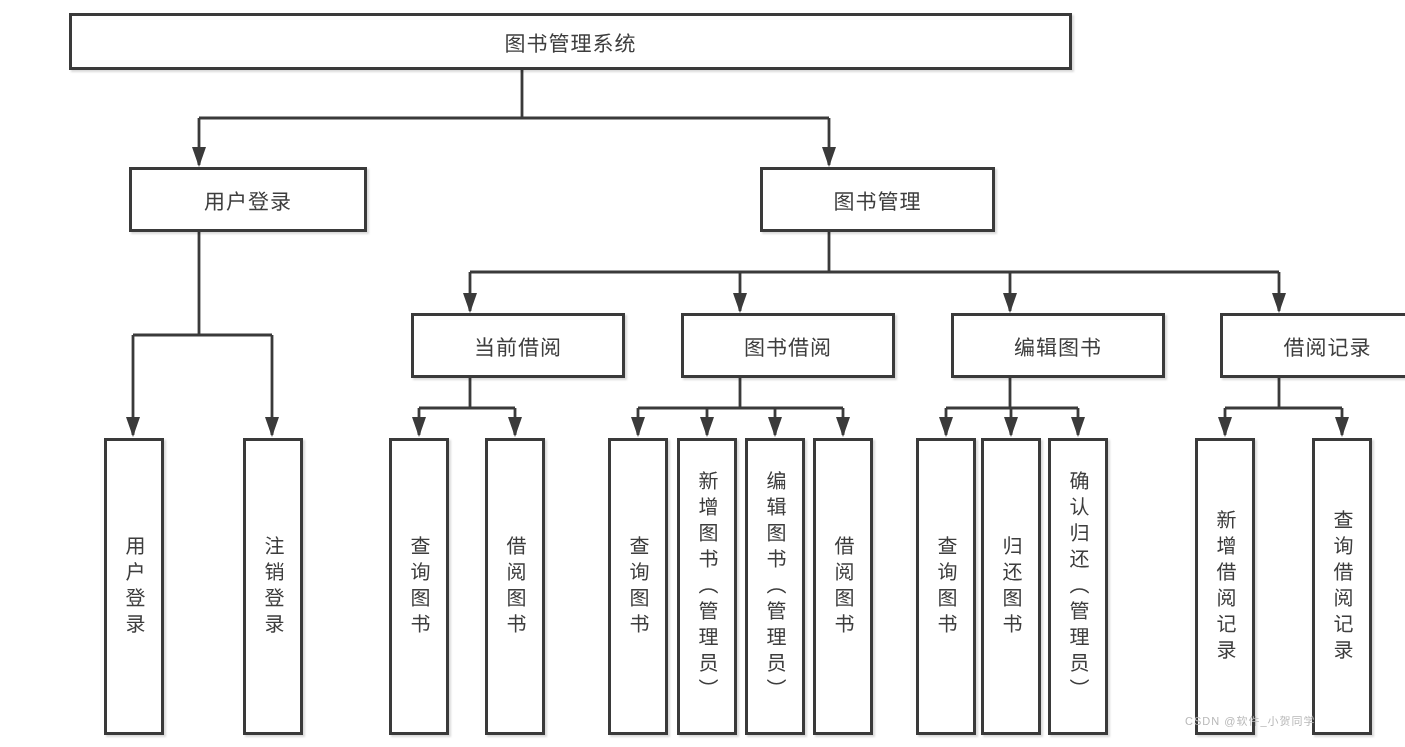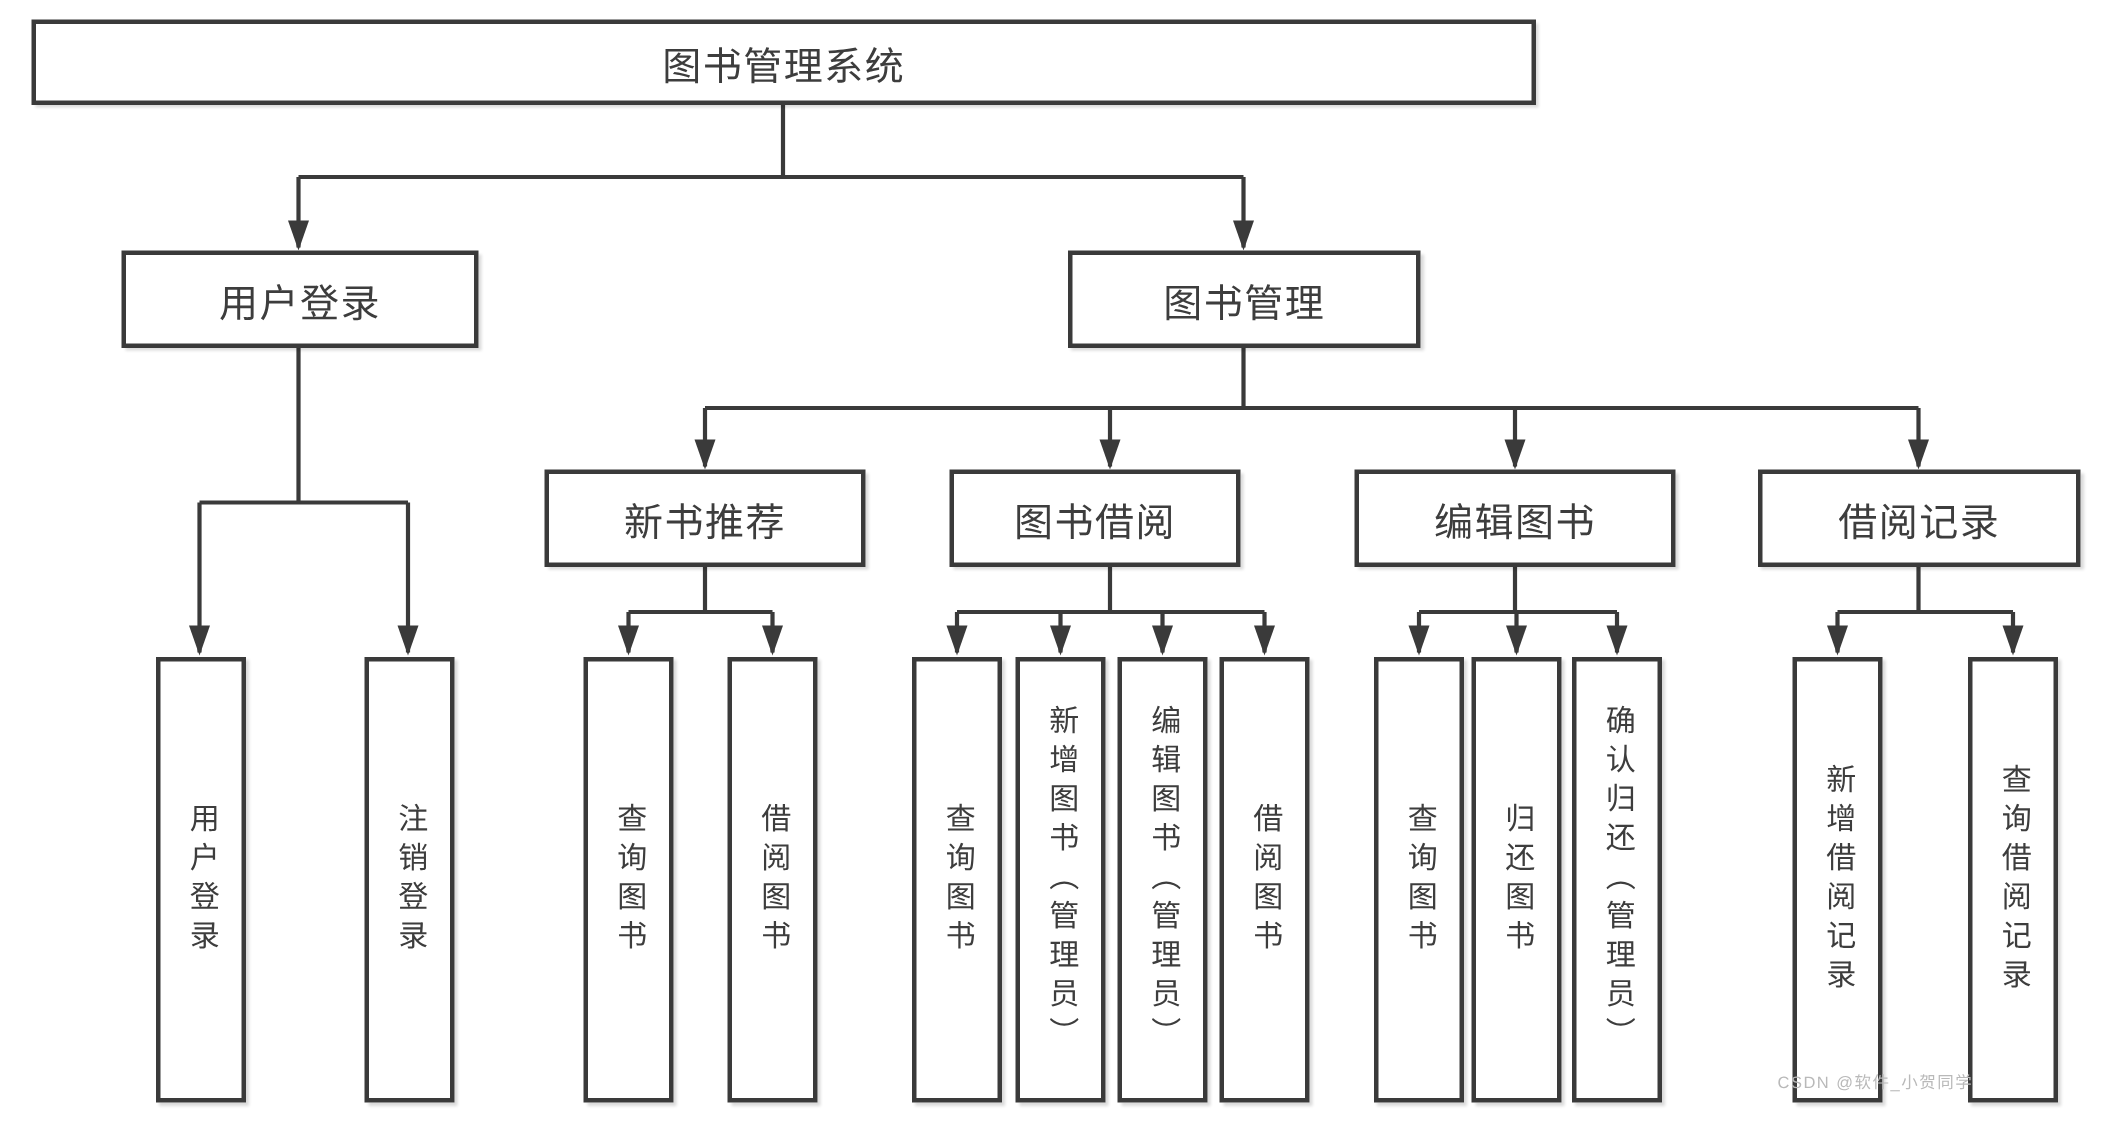--- a/index.html
+++ b/index.html
@@ -14,21 +14,21 @@
   .arrow{marker-end:url(#arr);}
   .node{
     position:absolute;
     box-sizing:border-box;
     border:3px solid #3a3a3a;
     background:#ffffff;
     color:#3d3d3d;
     display:flex;align-items:center;justify-content:center;
     box-shadow:2px 2px 2px rgba(0,0,0,0.15);
   }
-  .h-node{font-size:26px;letter-spacing:1px;}
+  .h-node{font-size:21px;letter-spacing:1px;margin-left:48px;}
   .v-node span{
     writing-mode:vertical-rl;
     text-orientation:mixed;
     font-size:20px;
     letter-spacing:6px;
     line-height:1;
     white-space:nowrap;
   }
   #watermark{
     position:absolute;
@@ -86,22 +86,22 @@
       <path class="arrow" d="M1225,408 V435"></path>
       <path class="arrow" d="M1342,408 V435"></path>
     </g>
   </svg>
 
   <div class="node h-node" style="left:21px;top:13px;width:1003px;height:57px;">图书管理系统</div>
 
   <div class="node h-node" style="left:81px;top:167px;width:238px;height:65px;">用户登录</div>
   <div class="node h-node" style="left:712px;top:167px;width:235px;height:65px;text-align:center;">图书管理</div>
 
-  <div class="node h-node" style="left:363px;top:313px;width:214px;height:65px;">新书推荐</div>
-  <div class="node h-node" style="left:633px;top:313px;width:194px;height:65px;">图书借阅</div>
+  <div class="node h-node" style="left:363px;top:313px;width:214px;height:65px;">当前借阅</div>
+  <div class="node h-node" style="left:633px;top:313px;width:214px;height:65px;">图书借阅</div>
   <div class="node h-node" style="left:903px;top:313px;width:214px;height:65px;">编辑图书</div>
   <div class="node h-node" style="left:1172px;top:313px;width:215px;height:65px;">借阅记录</div>
 
   <div class="node v-node" style="left:104px;top:438px;width:60px;height:297px;">
     <span>用户登录</span>
     </div>
   <div class="node v-node" style="left:243px;top:438px;width:60px;height:297px;">
     <span>注销登录</span>
     </div>
 

